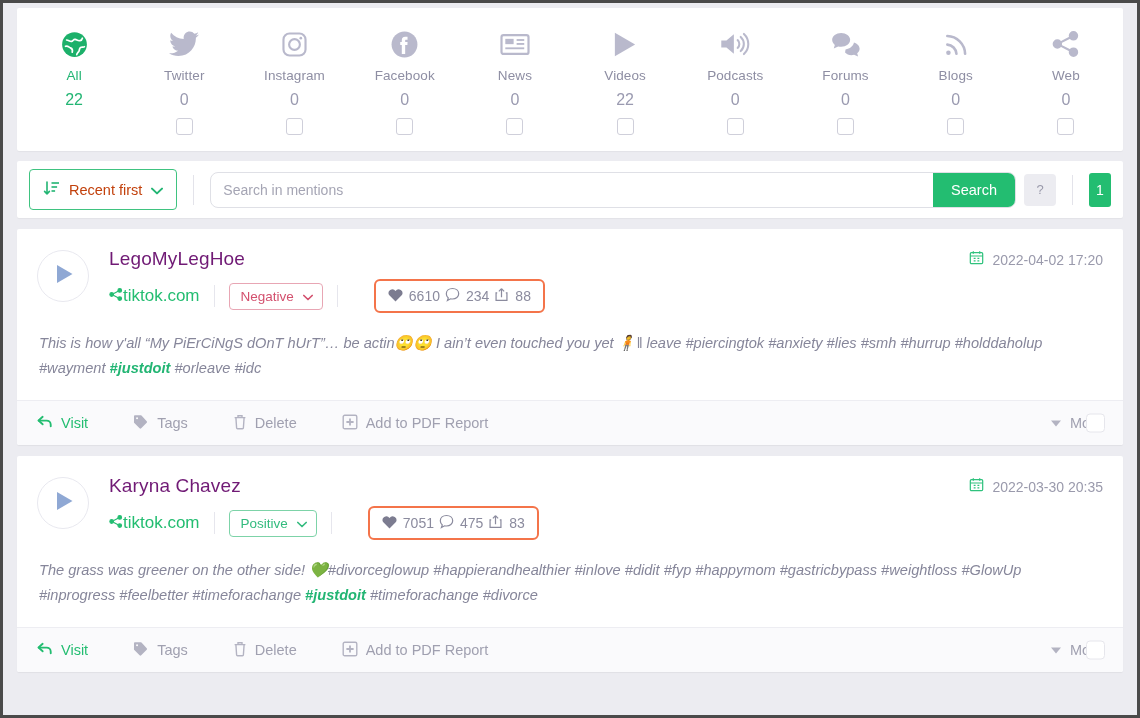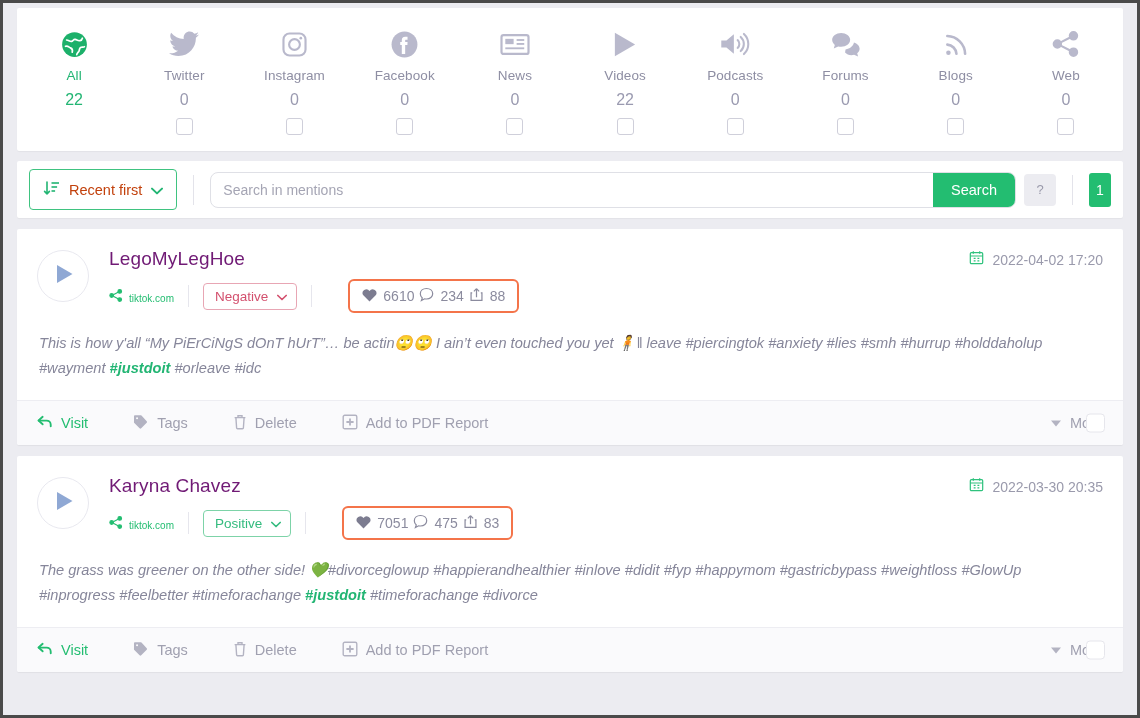--- a/index.html
+++ b/index.html
@@ -180,23 +180,23 @@
     font-weight: 400;
     letter-spacing: .15px;
   }
   .meta-row {
     display: flex;
     align-items: center;
     margin-top: 9px;
     gap: 0;
   }
   .domain {
-    display: flex; align-items: flex-end; gap: 6px;
+    display: flex; align-items: flex-end; gap: 0;
     color: #23bd71;
-    font-size: 10px;
+    font-size: 17px;
     cursor: pointer;
   }
   .msep { width:1px; height:22px; background:#e6e6ed; margin: 0 14px; }
   .sentiment {
     border-radius: 4px;
     padding: 5px 9px 5px 11px;
     font-size: 13.5px;
     display: flex; align-items: center; gap: 9px;
     cursor: pointer;
     background: #fff;

